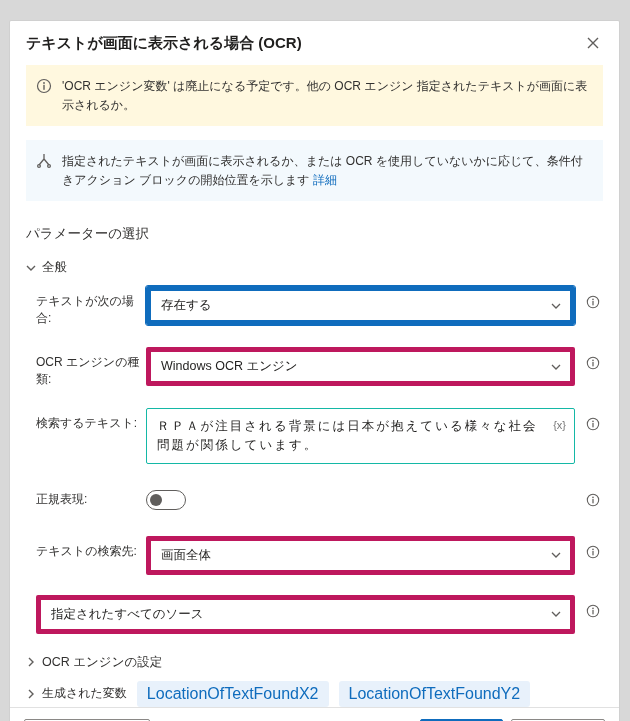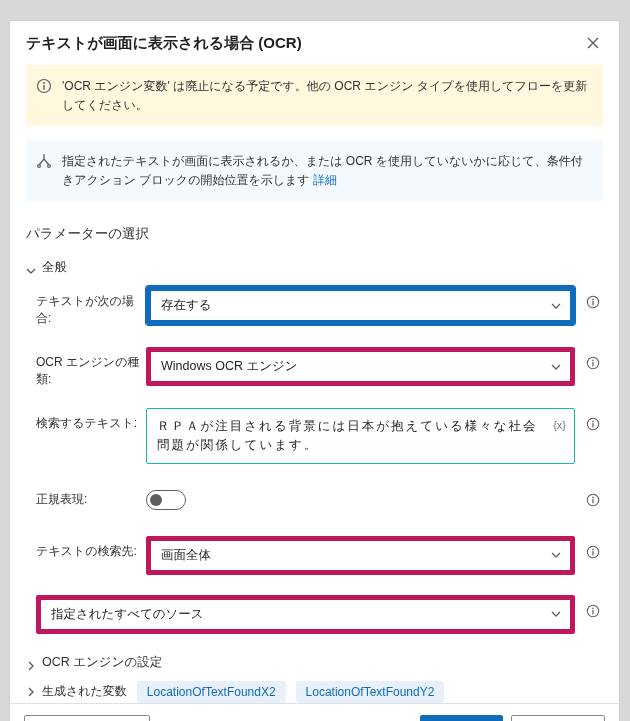--- a/index.html
+++ b/index.html
@@ -63,21 +63,21 @@
   .banner-link { color: #0f6cbd; text-decoration: none; }
   .section {
     padding: 0 16px;
   }
   .section-title {
     font-size: 13.5px;
     color: #323130;
     margin: 10px 0 16px 0;
   }
   .collapsible {
-    display: flex; align-items: flex-end; gap: 6px;
+    display: flex; align-items: center; gap: 6px;
     margin-bottom: 10px;
     font-size: 12.5px;
     color: #323130;
     cursor: pointer;
   }
   .collapsible .chev { width: 10px; height: 10px; color: #605e5c; }
   .form-row {
     display: flex;
     align-items: flex-start;
     padding: 0 0 0 10px;
@@ -162,21 +162,21 @@
     display: flex; align-items: center; gap: 6px;
     font-size: 12px; color: #0f6cbd;
     cursor: pointer;
   }
   .vars-label .text { color: #323130; }
   .var-chip {
     background: #e8f1fb;
     color: #0f6cbd;
     padding: 4px 10px;
     border-radius: 3px;
-    font-size: 12px;
+    font-size: 16px;
   }
   .footer {
     margin-top: auto;
     border-top: 1px solid #e1e1e1;
     padding: 11px 14px;
     display: flex;
     align-items: center;
     justify-content: space-between;
   }
   .btn {
@@ -214,21 +214,21 @@
   </div>
 
   <div class="banner-warning">
     <div class="banner-icon">
       <svg viewBox="0 0 16 16">
           <circle cx="8" cy="8" r="6.5" stroke="currentColor" stroke-width="1.2" fill="none"></circle>
           <circle cx="8" cy="5" r="0.9" fill="currentColor"></circle>
           <rect x="7.3" y="6.8" width="1.4" height="5" fill="currentColor"></rect>
         </svg>
     </div>
-    <div class="banner-text">'OCR エンジン変数' は廃止になる予定です。他の OCR エンジン タイプを使用してフローを更新してください。</div>
+    <div class="banner-text">'OCR エンジン変数' は廃止になる予定です。他の OCR エンジン 指定されたテキストが画面に表示されるか。</div>
   </div>
 
   <div class="banner-info">
     <div class="banner-icon">
       <svg viewBox="0 0 16 16">
           <path d="M8 1 v5 M8 6 L3 12 M8 6 L13 12" stroke="currentColor" stroke-width="1.3" fill="none"></path>
           <circle cx="3" cy="13" r="1.4" fill="none" stroke="currentColor" stroke-width="1.2"></circle>
           <circle cx="13" cy="13" r="1.4" fill="none" stroke="currentColor" stroke-width="1.2"></circle>
         </svg>
     </div>

